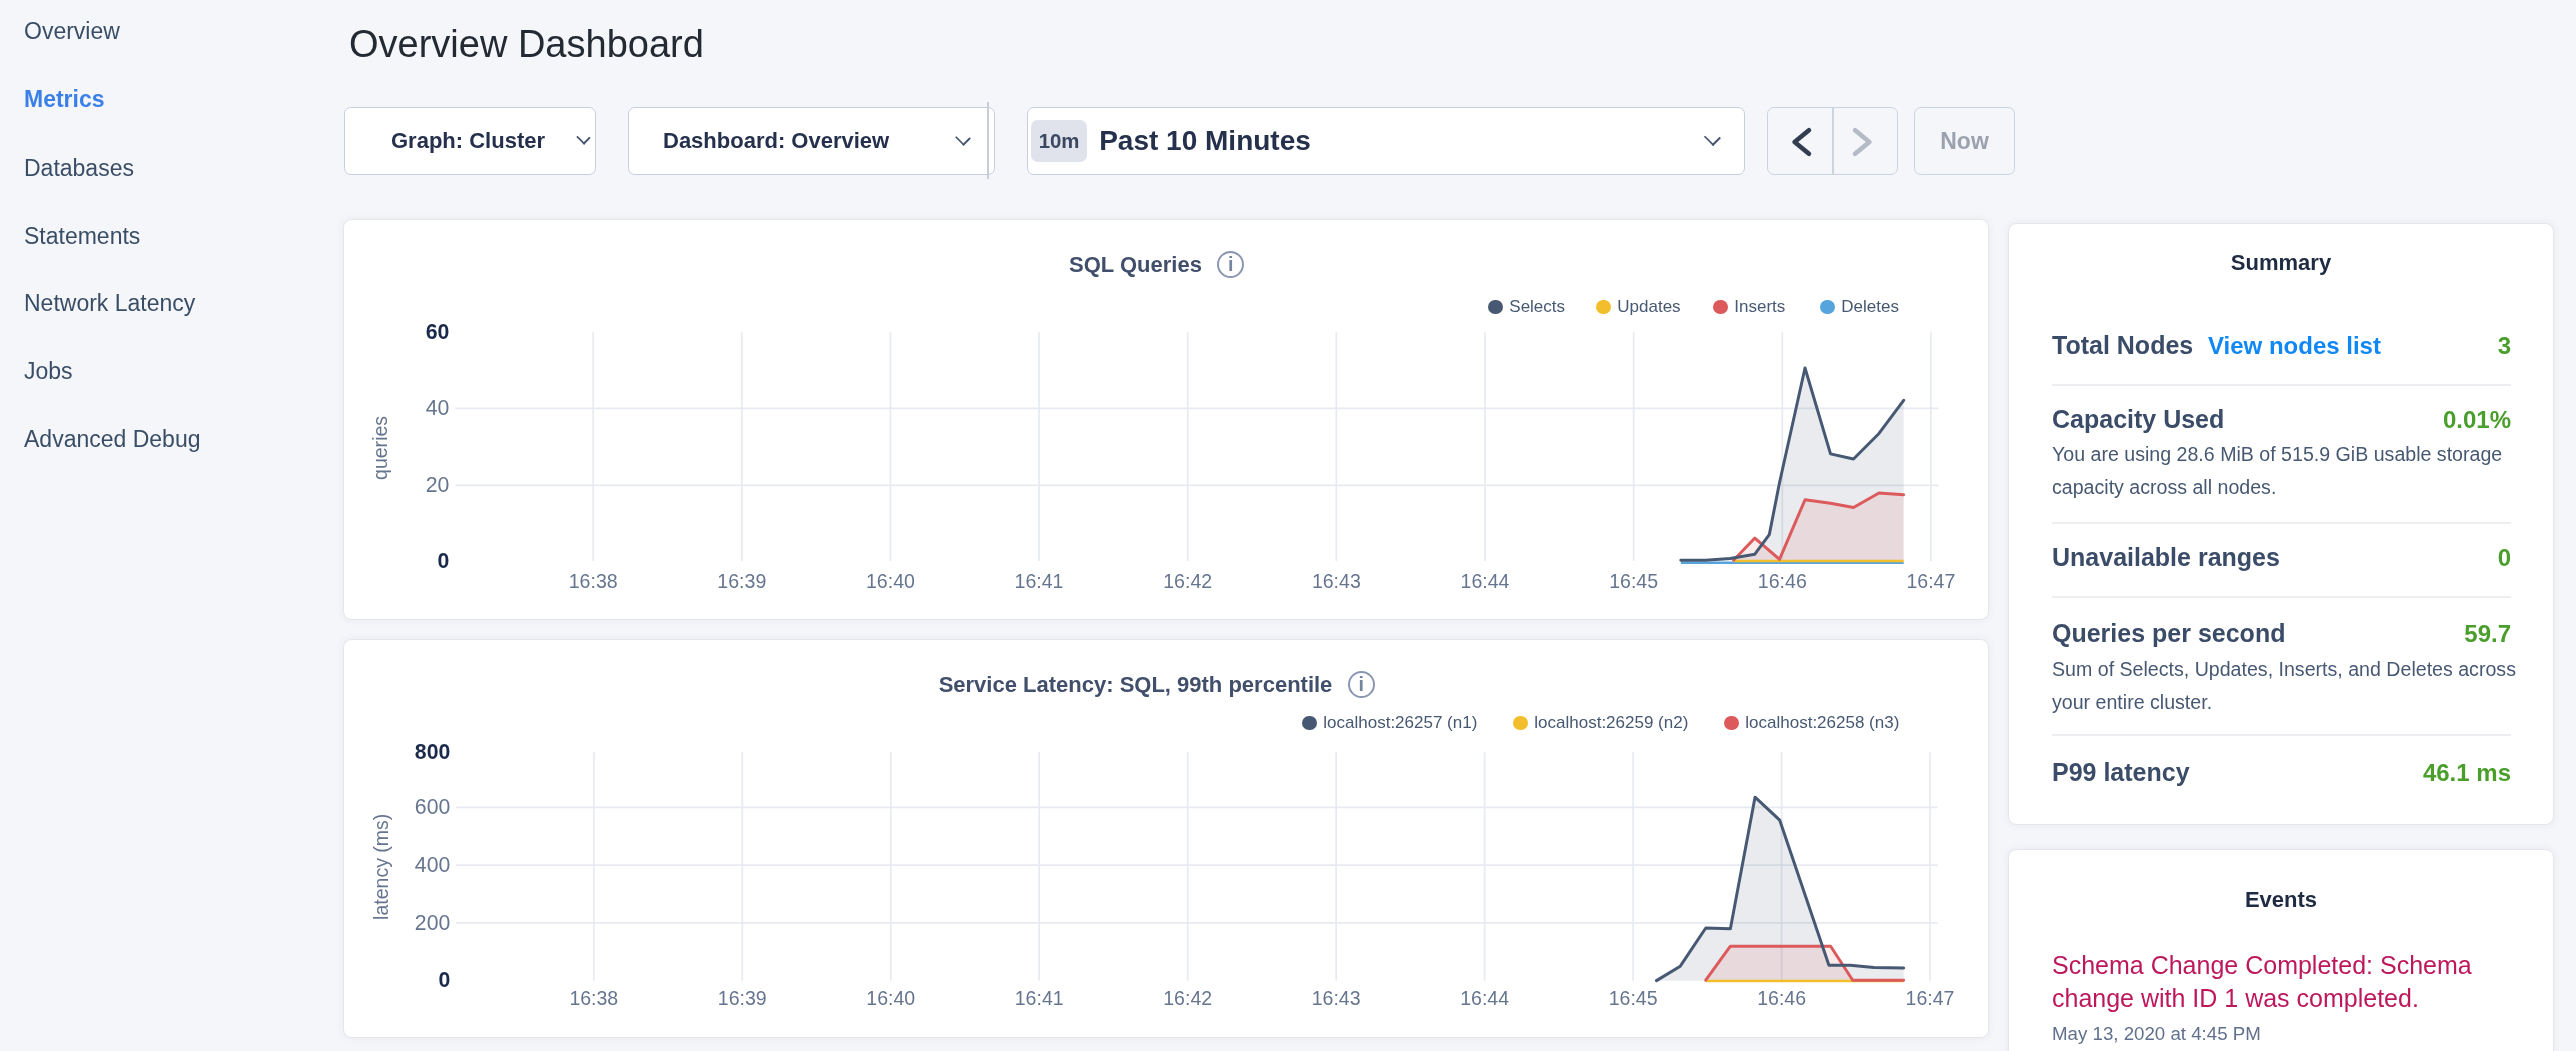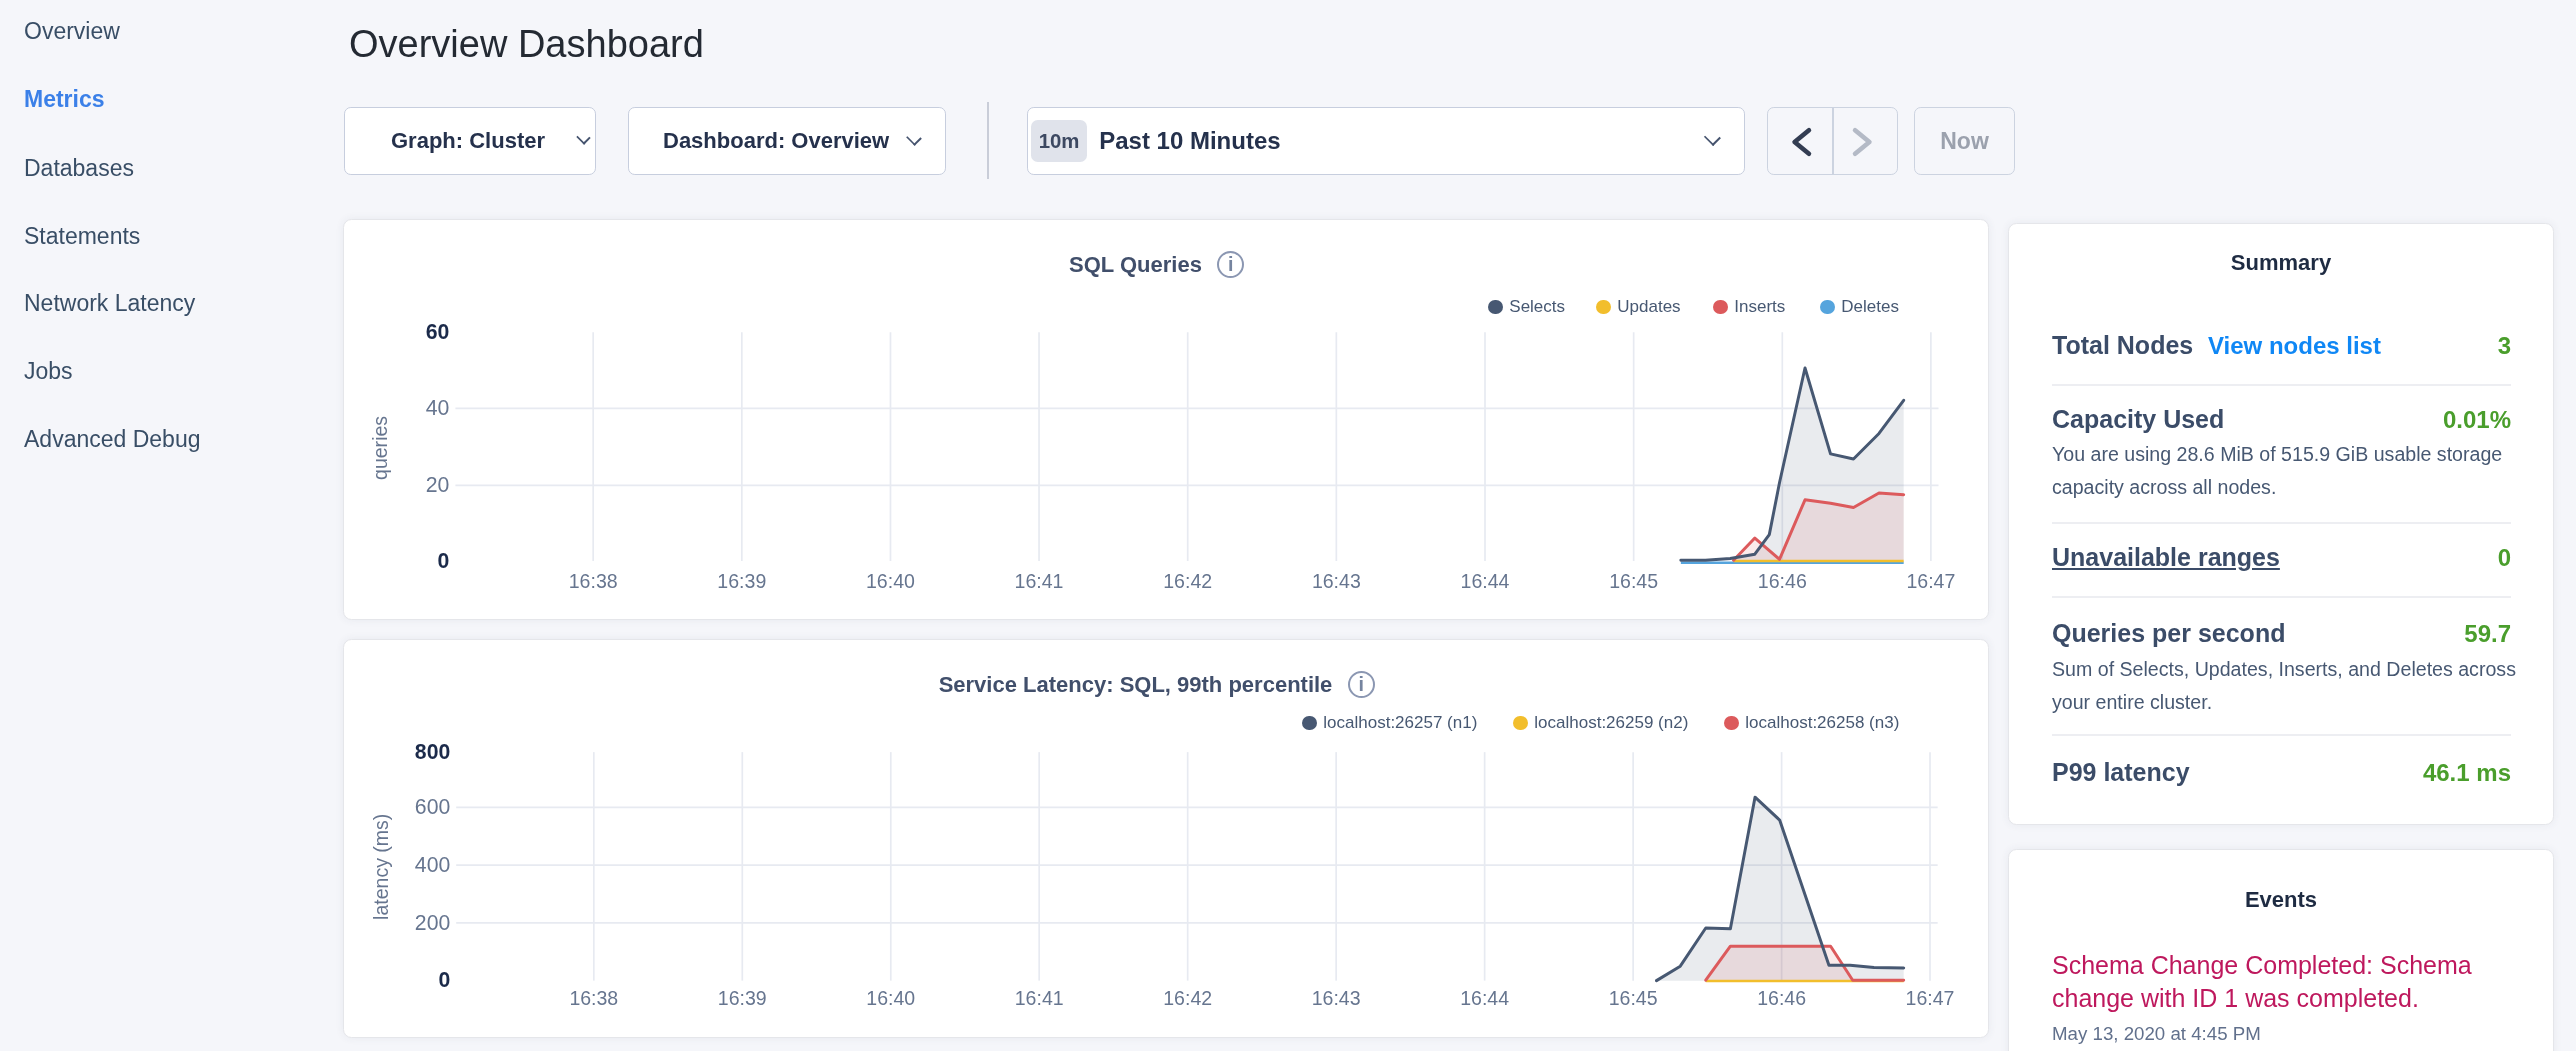--- a/index.html
+++ b/index.html
@@ -51,28 +51,28 @@
   <a style="top:358px;">Jobs</a>
   <a style="top:426px;">Advanced Debug</a>
 </div>
 
 <h1 class="title">Overview Dashboard</h1>
 
 <div class="ctl" style="left:344px; width:252px; padding-left:46px;">
   <span class="lbl">Graph: Cluster</span>
   <span class="chev" style="position:absolute; right:6px; width:11px; height:11px; border-width:2.1px;"></span>
 </div>
-<div class="ctl" style="left:628px; width:318px; padding-left:34px;">
+<div class="ctl" style="left:628px; width:367px; padding-left:34px;">
   <span class="lbl">Dashboard: Overview</span>
   <span class="chev" style="position:absolute; right:25.5px; width:12px; height:12px; border-width:2.6px;"></span>
 </div>
 <div class="vdiv"></div>
 <div class="ctl" style="left:1027px; width:718px; padding-left:3px;">
   <span class="badge10">10m</span>
-  <span class="lbl" style="margin-left:12px; font-size:24px;">Past 10 Minutes</span>
+  <span class="lbl" style="margin-left:12px; font-size:28px;">Past 10 Minutes</span>
   <span class="chev" style="position:absolute; right:25.5px; width:12.8px; height:12.8px; border-width:2.6px;"></span>
 </div>
 <div class="navbtn" style="left:1767px; width:131px;">
   <div style="position:absolute; left:64px; top:0; bottom:0; width:1.7px; background:#ccd3e0;"></div>
   <svg style="position:absolute; left:18px; top:18px;" width="29" height="32" viewBox="0 0 34 38">
       <polyline points="27,5 10,19 27,33" fill="none" stroke="#333d52" stroke-width="5.5" stroke-linecap="round" stroke-linejoin="round"></polyline>
     </svg>
   <svg style="position:absolute; right:18.7px; top:18px;" width="29" height="32" viewBox="0 0 34 38">
       <polyline points="7,5 24,19 7,33" fill="none" stroke="#b4bac6" stroke-width="5.5" stroke-linecap="round" stroke-linejoin="round"></polyline>
     </svg>
@@ -212,21 +212,21 @@
   <div class="srow-label" style="top:107px;">Total Nodes</div>
   <a class="abs" style="left:199px; top:108px; font-size:24px; font-weight:bold; color:#0f87f5; text-decoration:none;">View nodes list</a>
   <div class="srow-val" style="top:108px;">3</div>
   <div class="sdiv" style="top:160px;"></div>
 
   <div class="srow-label" style="top:181px;">Capacity Used</div>
   <div class="srow-val" style="top:182px;">0.01%</div>
   <div class="sdesc" style="top:214px;">You are using 28.6 MiB of 515.9 GiB usable storage<br>capacity across all nodes.</div>
   <div class="sdiv" style="top:298px;"></div>
 
-  <div class="srow-label" style="top:319px;text-decoration:underline;">Unavailable ranges</div>
+  <div class="srow-label" style="top:319px;">Unavailable ranges</div>
   <div class="srow-val" style="top:320px;">0</div>
   <div class="sdiv" style="top:372px;"></div>
 
   <div class="srow-label" style="top:395px;">Queries per second</div>
   <div class="srow-val" style="top:396px;">59.7</div>
   <div class="sdesc" style="top:429px;">Sum of Selects, Updates, Inserts, and Deletes across<br>your entire cluster.</div>
   <div class="sdiv" style="top:510px;"></div>
 
   <div class="srow-label" style="top:534px;">P99 latency</div>
   <div class="srow-val" style="top:535px;">46.1 ms</div>

